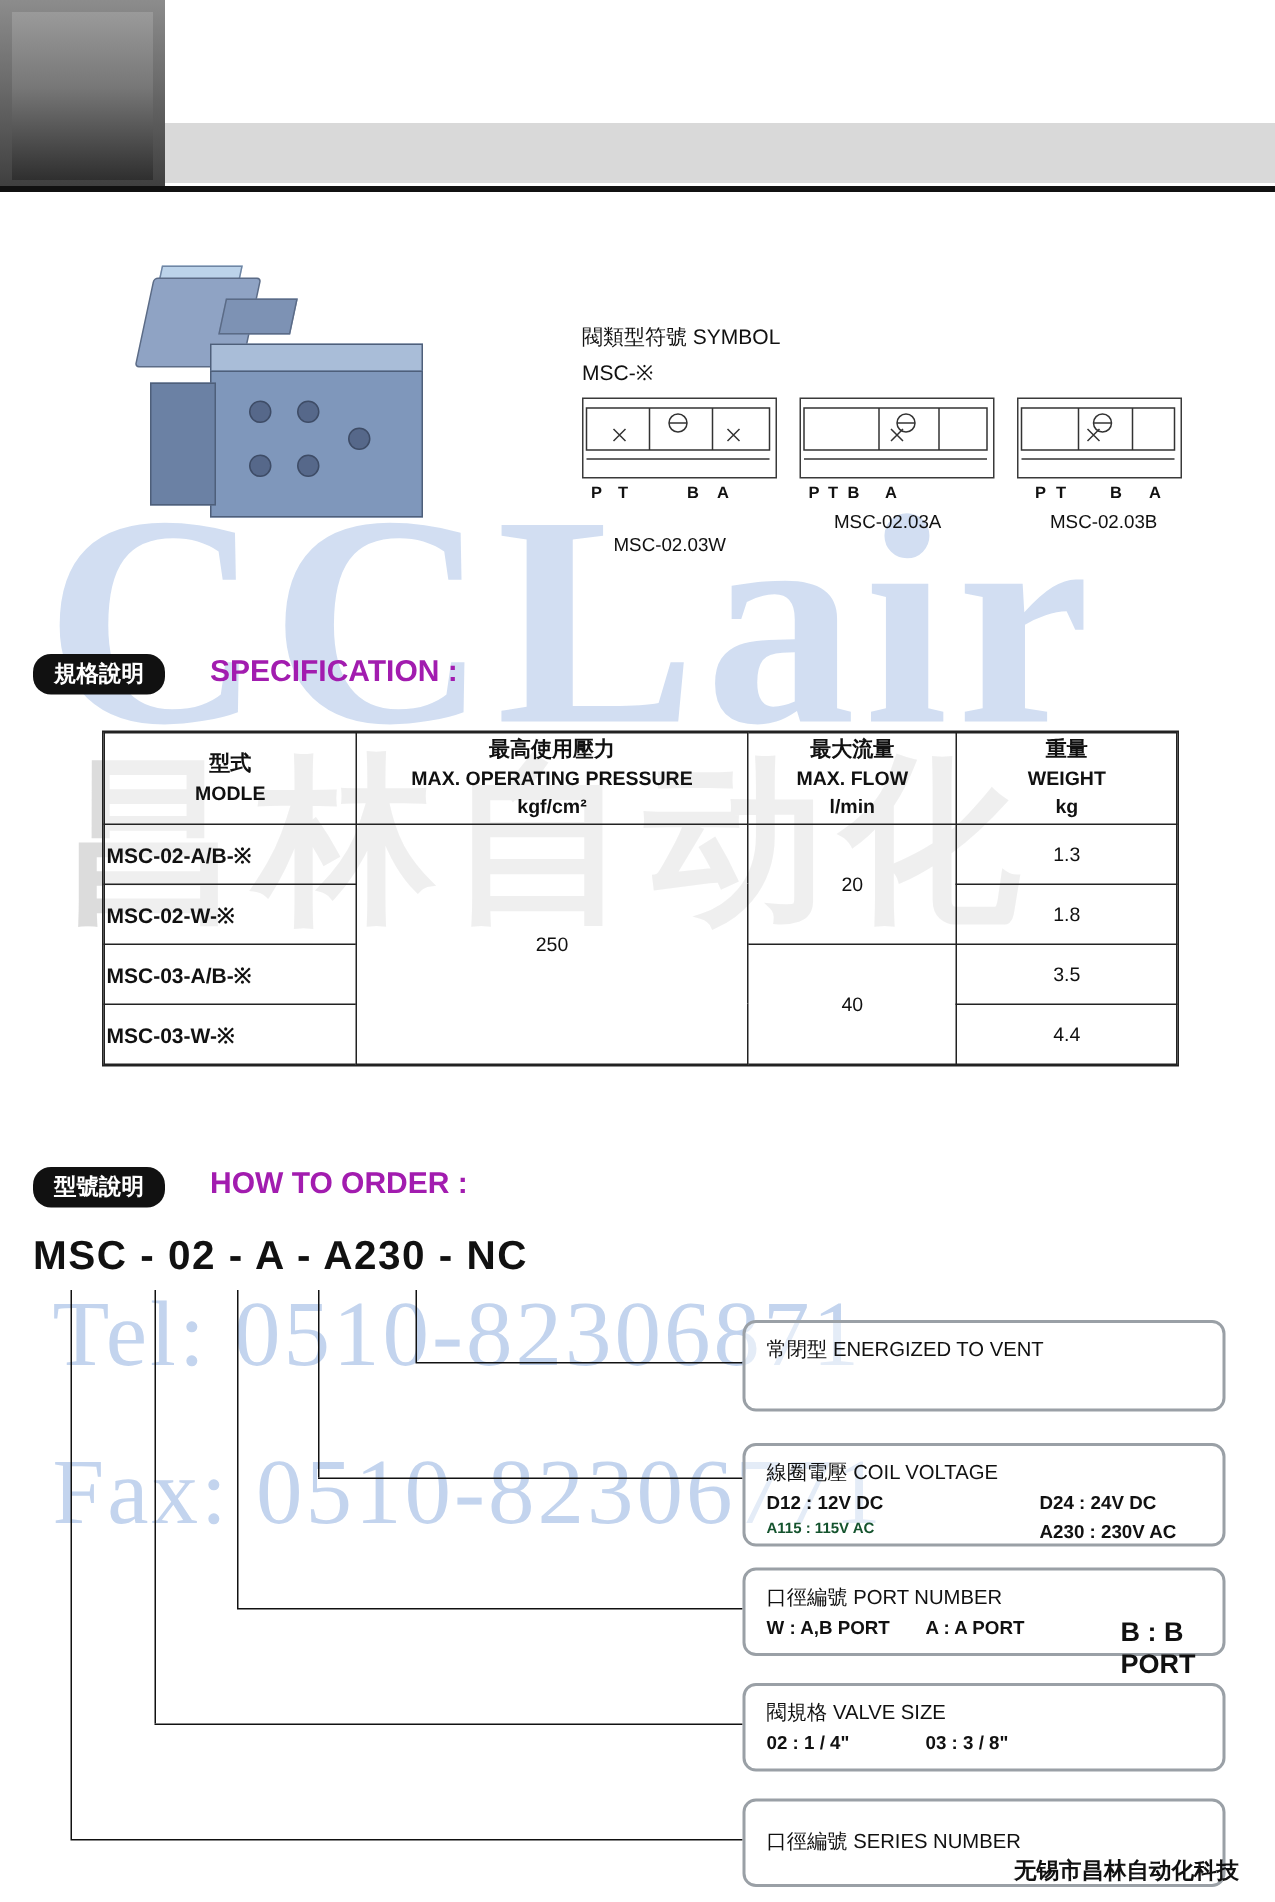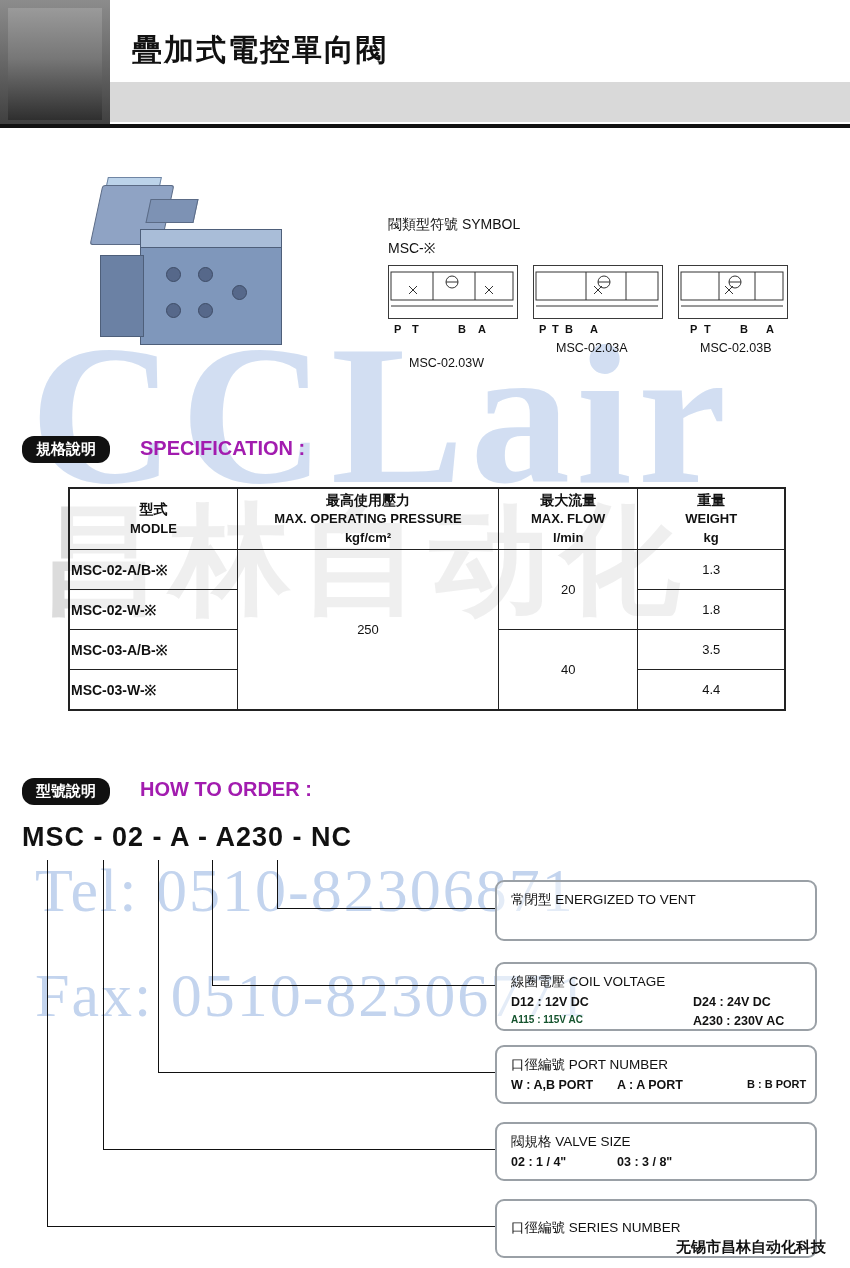--- a/index.html
+++ b/index.html
@@ -76,21 +76,21 @@
   
   .order-code{position:absolute;left:22px;top:822px;font-size:27px;font-weight:bold;
     color:#111;letter-spacing:1px;}
   .obox{position:absolute;border:2px solid #9aa0a6;border-radius:9px;background:rgba(255,255,255,.55);}
   .obox .l1{position:absolute;left:14px;top:9px;font-size:13.5px;color:#111;}
   .obox .l2{position:absolute;left:14px;top:31px;font-size:12.5px;font-weight:bold;color:#111;}
   .obox .l3{position:absolute;left:14px;top:50px;font-size:10px;font-weight:bold;color:#14532d;}
   .obox .r2{position:absolute;left:196px;top:31px;font-size:12.5px;font-weight:bold;color:#111;}
   .obox .r3{position:absolute;left:196px;top:50px;font-size:12.5px;font-weight:bold;color:#111;}
   .obox .m2{position:absolute;left:120px;top:31px;font-size:12.5px;font-weight:bold;color:#111;}
-  .obox .e2{position:absolute;left:250px;top:31px;font-size:11px;font-weight:bold;color:#111;}
+  .obox .e2{position:absolute;left:250px;top:31px;font-size:18px;font-weight:bold;color:#111;}
   .cn-in{font-family:"DejaVu Sans", sans-serif;}
 
   .ln{position:absolute;background:#111;}
   .vln{width:1px;}
   .hln{height:1px;}
 
   .footer{position:absolute;left:676px;top:1238px;font-size:15px;font-weight:bold;
     color:#111;font-family:"DejaVu Sans", sans-serif;}
 </style>
 </head>
@@ -100,21 +100,20 @@
   <div class="wm-ccl">CCLair</div>
   <div class="wm-cn">昌林自动化</div>
   <div class="wm-tel">Tel: 0510-82306871</div>
   <div class="wm-fax">Fax: 0510-82306771</div>
 </div>
 
 <div class="header-block">
   <div class="hdr-left">
     <div class="hdr-left-inner"></div>
   </div>
-  <div class="hdr-title-cn">疊加式電控單向閥</div>
   <div class="hdr-bar"></div>
   <div class="hdr-rule"></div>
   <div class="hdr-rule2"></div>
 </div>
 
 <div class="photo">
   <div class="coil-top"></div>
   <div class="coil"></div>
   <div class="coil-stem"></div>
   <div class="body-top"></div>

